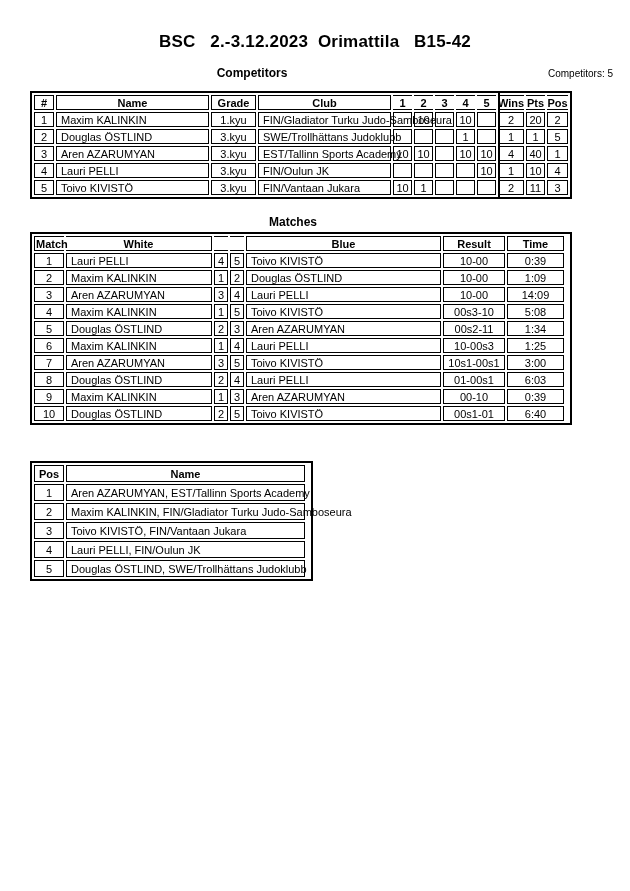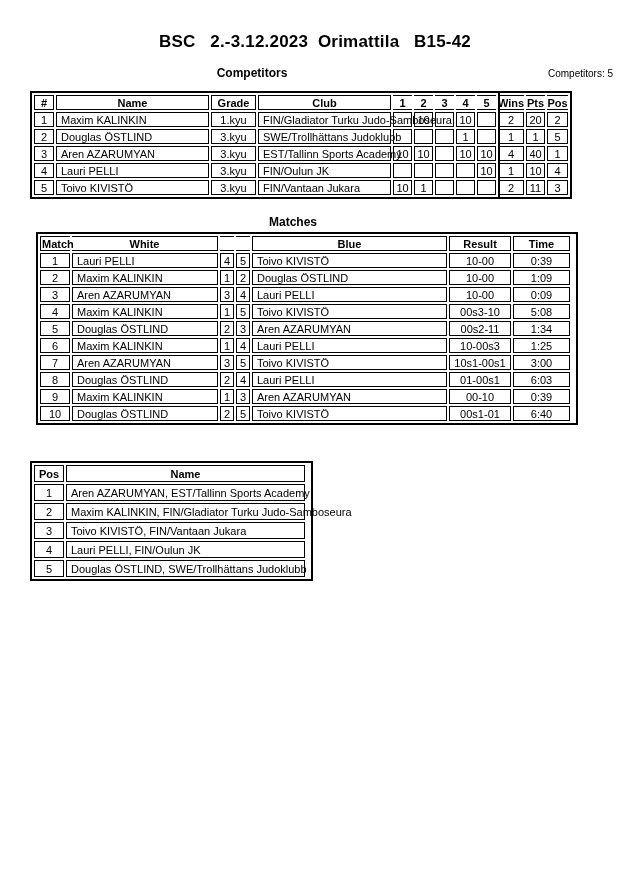--- a/index.html
+++ b/index.html
@@ -14,21 +14,21 @@
     white-space:pre; letter-spacing:0.2px;
   }
   .seclabel { position:absolute; text-align:center; font-size:12px; font-weight:bold; }
   .lbl-competitors { top:66px; left:30px; width:444px; }
   .lbl-matches     { top:215px; left:30px; width:526px; }
   .lbl-results     { top:444px; left:30px; width:282px; }
   .count { position:absolute; top:68px; right:17px; font-size:10px; }
 
   .tblwrap { position:absolute; border:2px solid #000; background:#fff; }
   .wrap-competitors { left:30px; top:91px;  width:538px; }
-  .wrap-matches     { left:30px; top:232px; width:538px;margin-left:6px; }
+  .wrap-matches     { left:30px; top:232px; width:538px; }
   .wrap-results     { left:30px; top:461px; width:279px; }
 
   table { border-collapse:separate; border-spacing:2px; table-layout:fixed; margin:0; }
   th, td {
     border:1px solid #000; padding:0; margin:0;
     font-size:11px; height:13px; line-height:12px;
     text-align:center; vertical-align:middle; overflow:hidden;
     font-weight:normal; white-space:nowrap;
   }
   th { font-weight:bold; }
@@ -199,21 +199,21 @@
         <td>10-00</td>
         <td>1:09</td>
       </tr>
       <tr>
         <td>3</td>
         <td class="lft">Aren AZARUMYAN</td>
         <td>3</td>
         <td>4</td>
         <td class="lft">Lauri PELLI</td>
         <td>10-00</td>
-        <td>0:09</td>
+        <td>14:09</td>
       </tr>
       <tr>
         <td>4</td>
         <td class="lft">Maxim KALINKIN</td>
         <td>1</td>
         <td>5</td>
         <td class="lft">Toivo KIVISTÖ</td>
         <td>00s3-10</td>
         <td>5:08</td>
       </tr>

